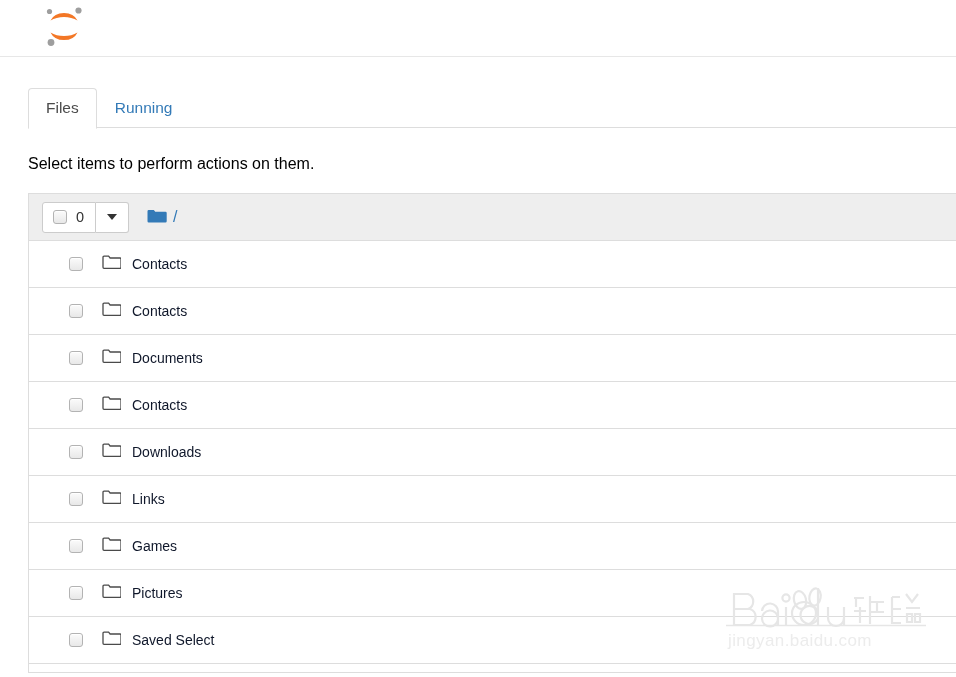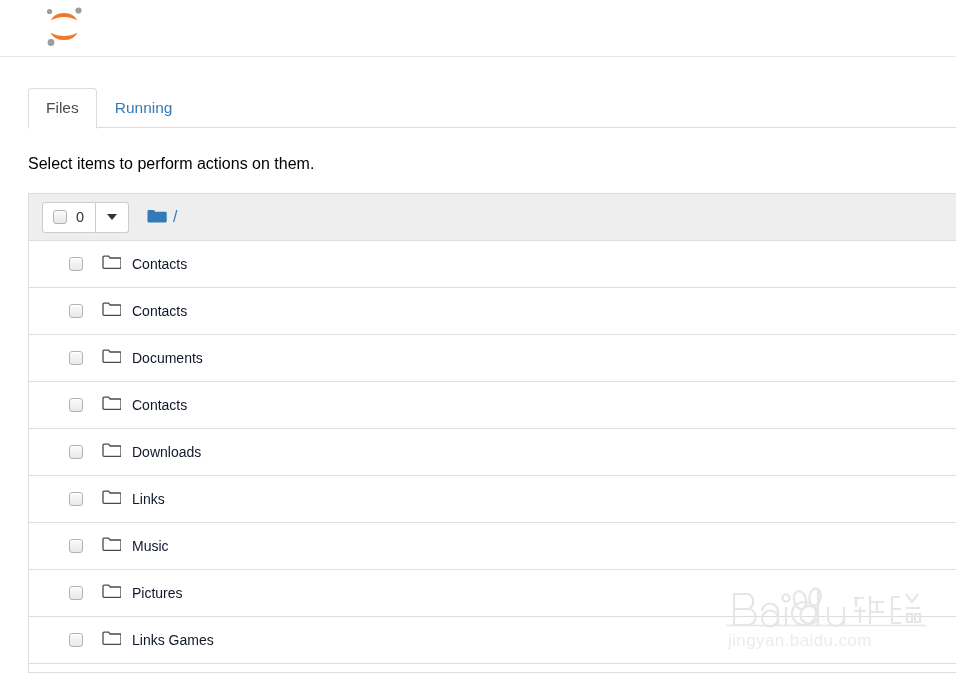--- a/index.html
+++ b/index.html
@@ -296,41 +296,41 @@
     <span class="name">Links</span>
   </div>
 
   <div class="row">
     <span class="checkbox"></span>
     <span class="folder-ico">
       <svg width="19" height="16" viewBox="0 0 19 16">
         <path d="M1 3.2 a1 1 0 0 1 1 -1 h4.6 l1.5 1.8 h9.9 a1 1 0 0 1 1 1 v8.3 a1 1 0 0 1 -1 1 h-16 a1 1 0 0 1 -1 -1 z" fill="#ffffff" stroke="#4a4a4a" stroke-width="1.3"></path>
       </svg>
     </span>
-    <span class="name">Music</span>
+    <span class="name">Games</span>
   </div>
 
   <div class="row">
     <span class="checkbox"></span>
     <span class="folder-ico">
       <svg width="19" height="16" viewBox="0 0 19 16">
         <path d="M1 3.2 a1 1 0 0 1 1 -1 h4.6 l1.5 1.8 h9.9 a1 1 0 0 1 1 1 v8.3 a1 1 0 0 1 -1 1 h-16 a1 1 0 0 1 -1 -1 z" fill="#ffffff" stroke="#4a4a4a" stroke-width="1.3"></path>
       </svg>
     </span>
     <span class="name">Pictures</span>
   </div>
 
   <div class="row">
     <span class="checkbox"></span>
     <span class="folder-ico">
       <svg width="19" height="16" viewBox="0 0 19 16">
         <path d="M1 3.2 a1 1 0 0 1 1 -1 h4.6 l1.5 1.8 h9.9 a1 1 0 0 1 1 1 v8.3 a1 1 0 0 1 -1 1 h-16 a1 1 0 0 1 -1 -1 z" fill="#ffffff" stroke="#4a4a4a" stroke-width="1.3"></path>
       </svg>
     </span>
-    <span class="name">Links Games</span>
+    <span class="name">Saved Select</span>
   </div>
 
   <div class="row partial"></div>
 </div>
 
 <div id="watermark">
   <svg width="200" height="72" viewBox="0 0 200 72">
     <g fill="none" stroke="#e6e6e6" stroke-width="2.2">
 
       <path d="M8 14 h14 a8 8 0 0 1 0 15 h-14 z M8 29 h16 a8.5 8.5 0 0 1 0 16 h-16 z"></path>

